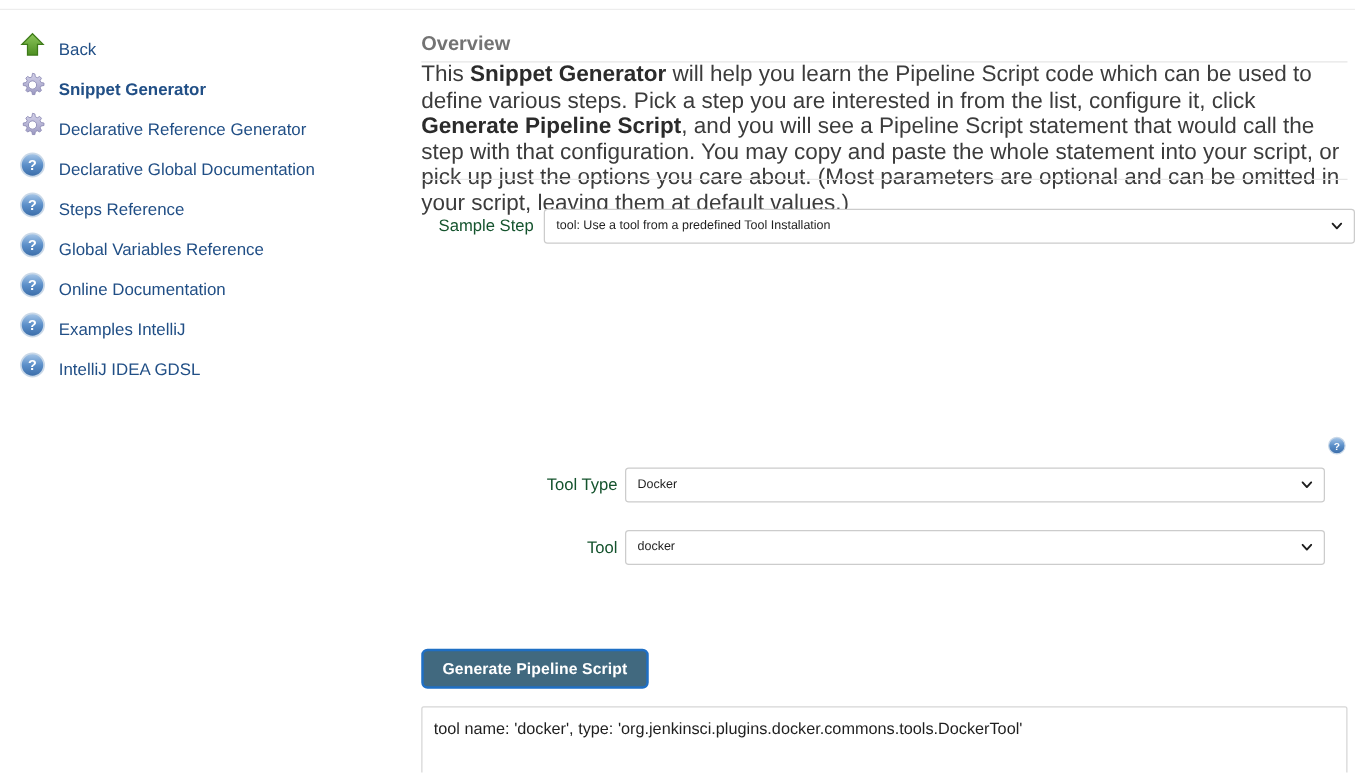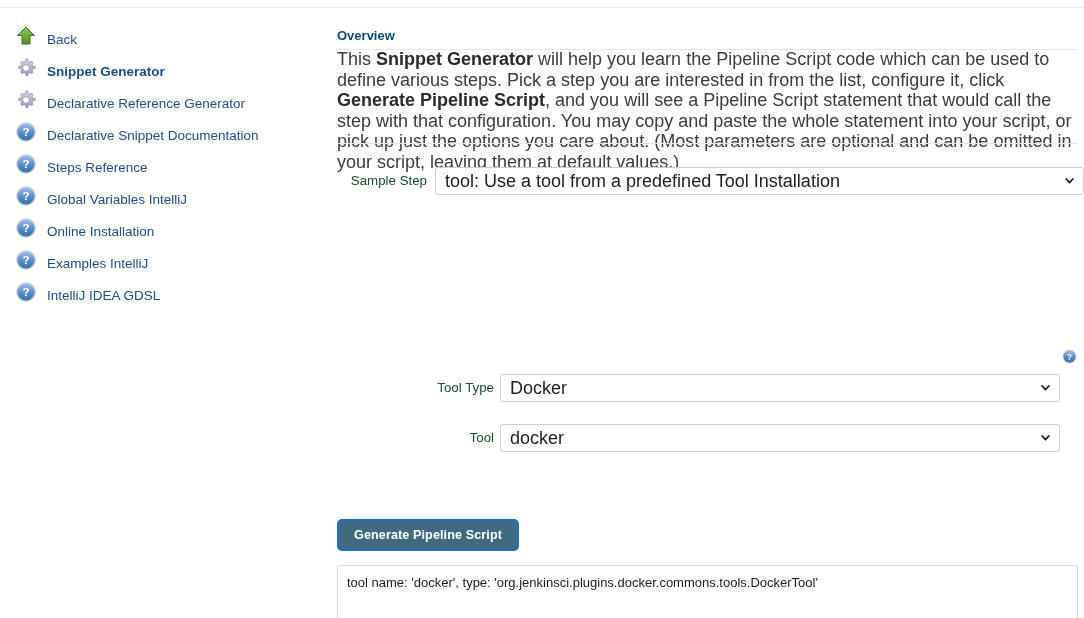--- a/index.html
+++ b/index.html
@@ -61,23 +61,23 @@
 
   
   #main {
     position: absolute;
     left: 337px;
     top: 0;
     width: 741px;
   }
 
   .section-head {
-    font-size: 13px;
+    font-size: 16px;
     font-weight: bold;
-    color: #0c4a6e;
+    color: #737373;
     padding-top: 0;
     margin: 0;
     line-height: 16px;
   }
   .section-rule {
     height: 1px;
     background: #e6e6e6;
     margin-top: 5px;
     width: 741px;
   }
@@ -111,21 +111,21 @@
     line-height: 16px;
   }
   select.pseudo {
     -webkit-appearance: none;
     appearance: none;
     box-sizing: border-box;
     border: 1px solid #cccccc;
     border-radius: 3px;
     background: #ffffff;
     font-family: "Liberation Sans", sans-serif;
-    font-size: 18px;
+    font-size: 10px;
     color: #1f1f1f;
     padding: 0 10px 0 9px;
     height: 28px;
     line-height: 26px;
     outline: none;
   }
   .select-wrap { position: relative; display: inline-block; }
   .chev {
     position: absolute;
     right: 10px;
@@ -256,51 +256,51 @@
           <linearGradient id="gHelp" x1="0" y1="0" x2="0" y2="1">
             <stop offset="0" stop-color="#a8c7e8"></stop>
             <stop offset="0.5" stop-color="#5b8fc9"></stop>
             <stop offset="1" stop-color="#3a6ca8"></stop>
           </linearGradient>
         </defs>
         <circle cx="12" cy="12" r="9.3" fill="url(#gHelp)" stroke="#c9d8e8" stroke-width="1.4"></circle>
         <text x="12" y="16.4" text-anchor="middle" font-family="Liberation Sans, sans-serif" font-size="11.5" font-weight="bold" fill="#ffffff">?</text>
       </svg>
     </span>
-    <span class="side-label">Declarative Snippet Documentation</span>
+    <span class="side-label">Declarative Global Documentation</span>
   </div>
 
   <div class="side-item">
     <span class="side-icon">
       <svg width="24" height="24" viewBox="0 0 24 24">
         <circle cx="12" cy="12" r="9.3" fill="url(#gHelp)" stroke="#c9d8e8" stroke-width="1.4"></circle>
         <text x="12" y="16.4" text-anchor="middle" font-family="Liberation Sans, sans-serif" font-size="11.5" font-weight="bold" fill="#ffffff">?</text>
       </svg>
     </span>
     <span class="side-label">Steps Reference</span>
   </div>
 
   <div class="side-item">
     <span class="side-icon">
       <svg width="24" height="24" viewBox="0 0 24 24">
         <circle cx="12" cy="12" r="9.3" fill="url(#gHelp)" stroke="#c9d8e8" stroke-width="1.4"></circle>
         <text x="12" y="16.4" text-anchor="middle" font-family="Liberation Sans, sans-serif" font-size="11.5" font-weight="bold" fill="#ffffff">?</text>
       </svg>
     </span>
-    <span class="side-label">Global Variables IntelliJ</span>
-  </div>
-
-  <div class="side-item">
-    <span class="side-icon">
-      <svg width="24" height="24" viewBox="0 0 24 24">
-        <circle cx="12" cy="12" r="9.3" fill="url(#gHelp)" stroke="#c9d8e8" stroke-width="1.4"></circle>
-        <text x="12" y="16.4" text-anchor="middle" font-family="Liberation Sans, sans-serif" font-size="11.5" font-weight="bold" fill="#ffffff">?</text>
-      </svg>
-    </span>
-    <span class="side-label">Online Installation</span>
+    <span class="side-label">Global Variables Reference</span>
+  </div>
+
+  <div class="side-item">
+    <span class="side-icon">
+      <svg width="24" height="24" viewBox="0 0 24 24">
+        <circle cx="12" cy="12" r="9.3" fill="url(#gHelp)" stroke="#c9d8e8" stroke-width="1.4"></circle>
+        <text x="12" y="16.4" text-anchor="middle" font-family="Liberation Sans, sans-serif" font-size="11.5" font-weight="bold" fill="#ffffff">?</text>
+      </svg>
+    </span>
+    <span class="side-label">Online Documentation</span>
   </div>
 
   <div class="side-item">
     <span class="side-icon">
       <svg width="24" height="24" viewBox="0 0 24 24">
         <circle cx="12" cy="12" r="9.3" fill="url(#gHelp)" stroke="#c9d8e8" stroke-width="1.4"></circle>
         <text x="12" y="16.4" text-anchor="middle" font-family="Liberation Sans, sans-serif" font-size="11.5" font-weight="bold" fill="#ffffff">?</text>
       </svg>
     </span>
     <span class="side-label">Examples IntelliJ</span>

